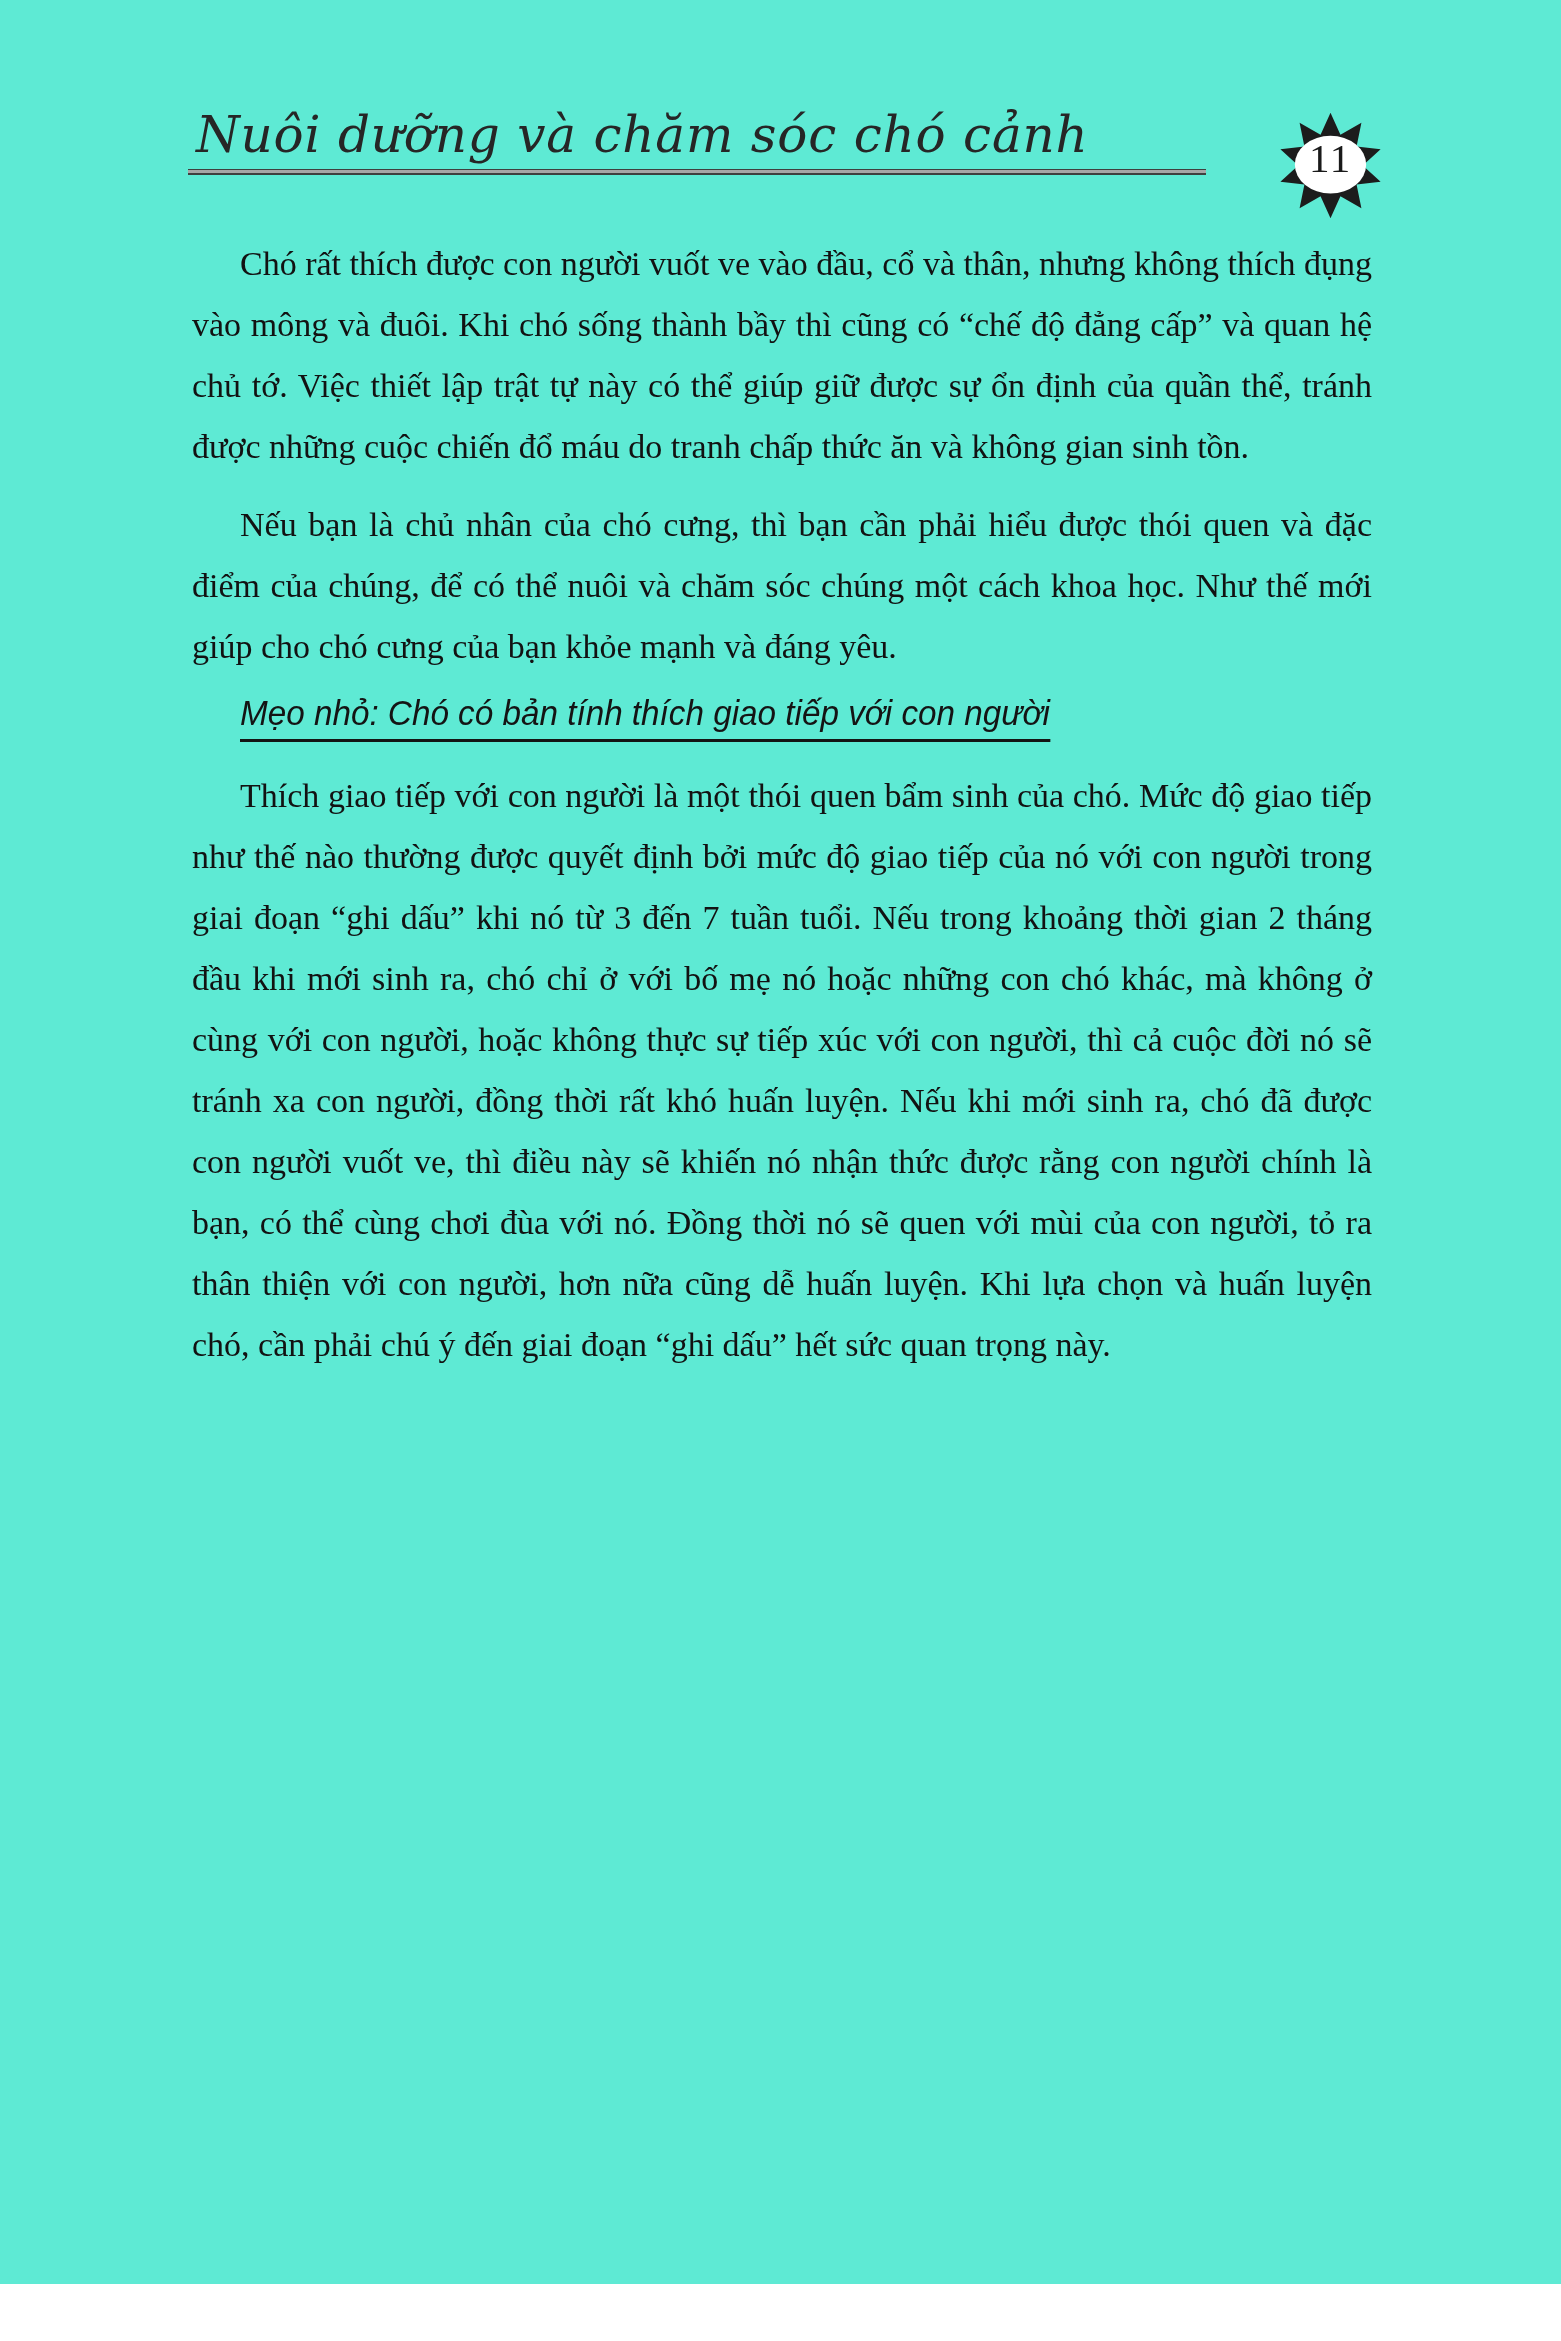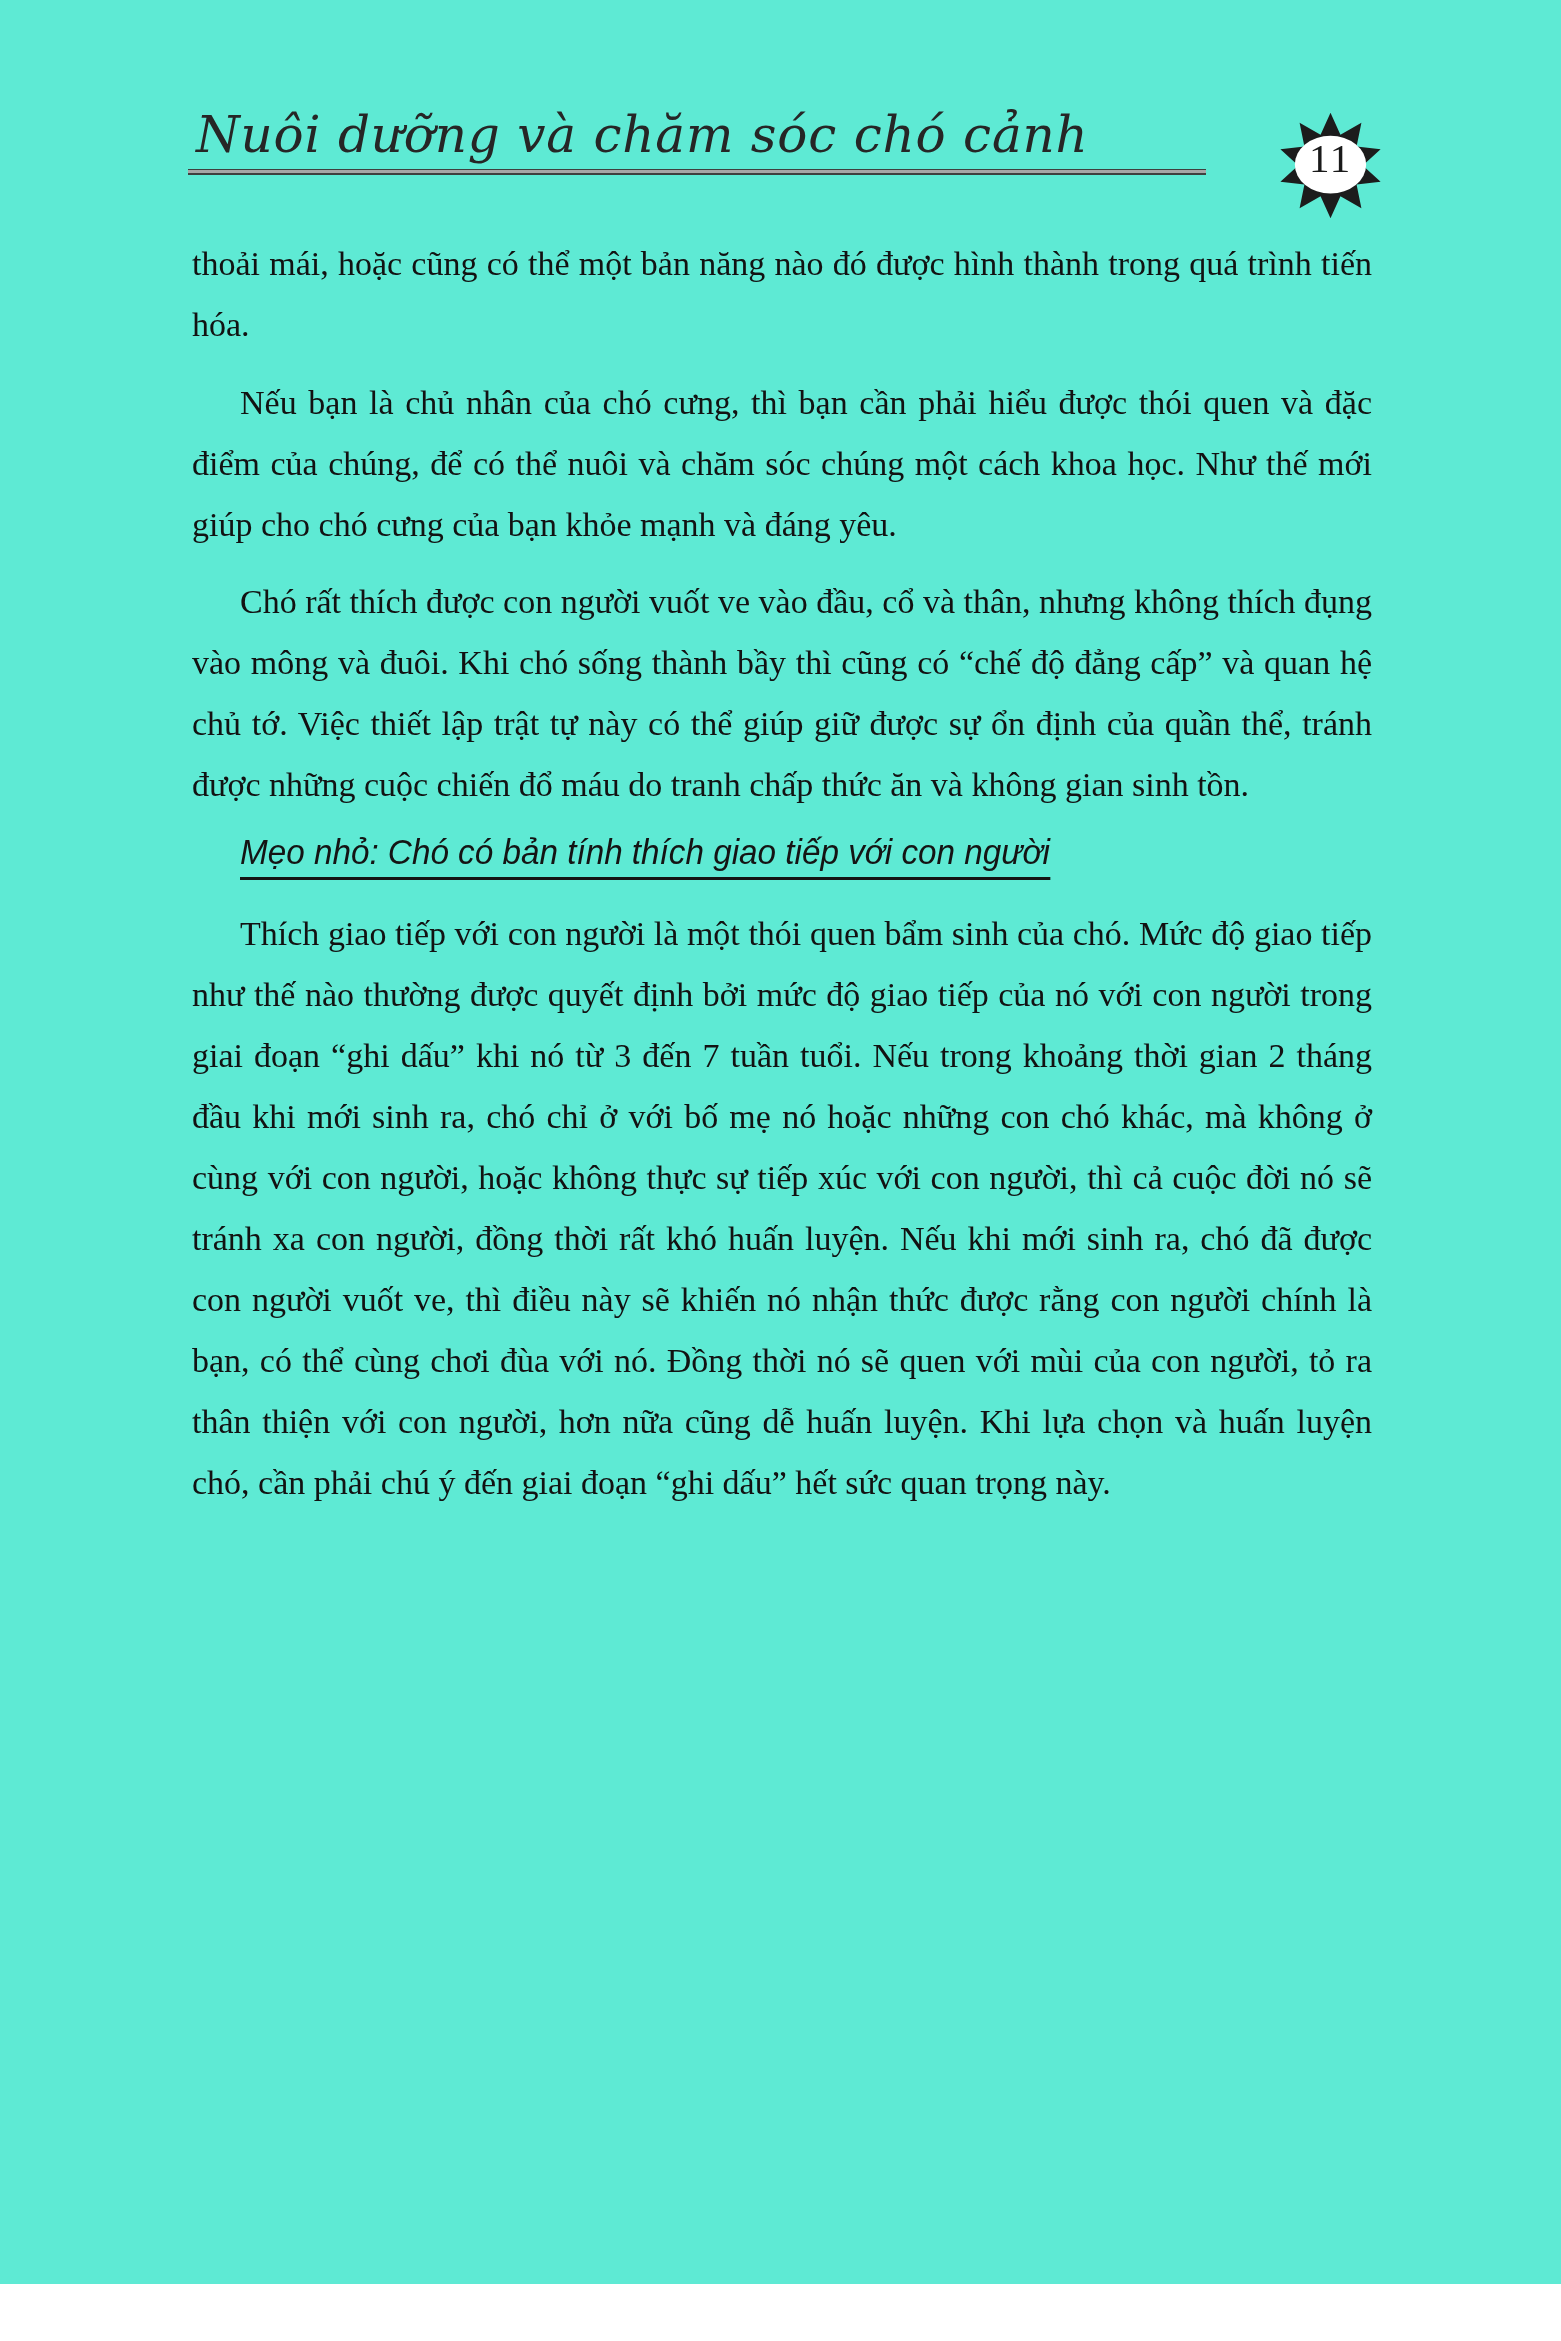--- a/index.html
+++ b/index.html
@@ -103,25 +103,24 @@
       <polygon fill="#1c1c1c" points="
         63,1 74.7,26.9 99.4,12.8 93.7,40.7 122,43.8 101,63 122,82.2
         93.7,85.3 99.4,113.2 74.7,99.1 63,125 51.3,99.1 26.6,113.2
         32.3,85.3 4,82.2 25,63 4,43.8 32.3,40.7 26.6,12.8 51.3,26.9"></polygon>
       <ellipse cx="63" cy="62" rx="42" ry="34" fill="#ffffff"></ellipse>
     </svg>
     <span class="pagenum">11</span>
   </div>
 
   <main class="body-text">
-    <p class="noindent">thoải mái, hoặc cũng có thể một bản năng nào đó được hình thành trong quá trình tiến hóa.</p>
+
+    <p>Chó rất thích được con người vuốt ve vào đầu, cổ và thân, nhưng không thích đụng vào mông và đuôi. Khi chó sống thành bầy thì cũng có “chế độ đẳng cấp” và quan hệ chủ tớ. Việc thiết lập trật tự này có thể giúp giữ được sự ổn định của quần thể, tránh được những cuộc chiến đổ máu do tranh chấp thức ăn và không gian sinh tồn.</p>
 
     <p>Nếu bạn là chủ nhân của chó cưng, thì bạn cần phải hiểu được thói quen và đặc điểm của chúng, để có thể nuôi và chăm sóc chúng một cách khoa học. Như thế mới giúp cho chó cưng của bạn khỏe mạnh và đáng yêu.</p>
-
-    <p>Chó rất thích được con người vuốt ve vào đầu, cổ và thân, nhưng không thích đụng vào mông và đuôi. Khi chó sống thành bầy thì cũng có “chế độ đẳng cấp” và quan hệ chủ tớ. Việc thiết lập trật tự này có thể giúp giữ được sự ổn định của quần thể, tránh được những cuộc chiến đổ máu do tranh chấp thức ăn và không gian sinh tồn.</p>
 
     <h2 class="tip-heading">
       <span class="tip-inner">Mẹo nhỏ: Chó có bản tính thích giao tiếp với con người</span>
     </h2>
 
     <p>Thích giao tiếp với con người là một thói quen bẩm sinh của chó. Mức độ giao tiếp như thế nào thường được quyết định bởi mức độ giao tiếp của nó với con người trong giai đoạn “ghi dấu” khi nó từ 3 đến 7 tuần tuổi. Nếu trong khoảng thời gian 2 tháng đầu khi mới sinh ra, chó chỉ ở với bố mẹ nó hoặc những con chó khác, mà không ở cùng với con người, hoặc không thực sự tiếp xúc với con người, thì cả cuộc đời nó sẽ tránh xa con người, đồng thời rất khó huấn luyện. Nếu khi mới sinh ra, chó đã được con người vuốt ve, thì điều này sẽ khiến nó nhận thức được rằng con người chính là bạn, có thể cùng chơi đùa với nó. Đồng thời nó sẽ quen với mùi của con người, tỏ ra thân thiện với con người, hơn nữa cũng dễ huấn luyện. Khi lựa chọn và huấn luyện chó, cần phải chú ý đến giai đoạn “ghi dấu” hết sức quan trọng này.</p>
   </main>
 
 </div>
 

